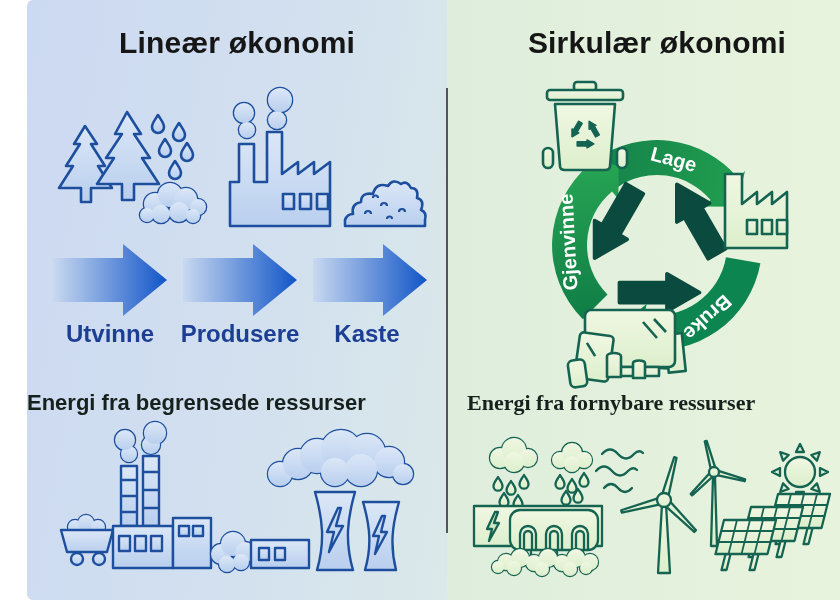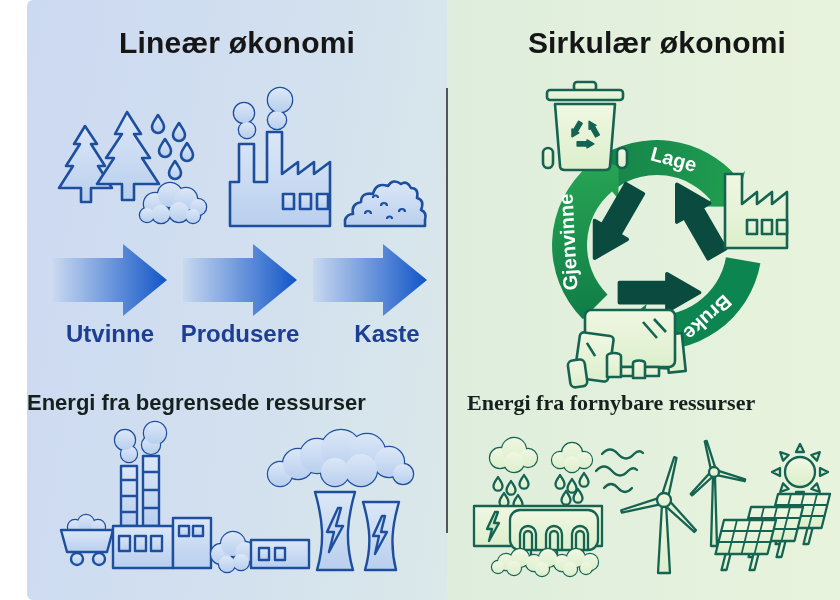--- a/index.html
+++ b/index.html
@@ -110,21 +110,21 @@
       </linearGradient>
       <polygon id="flowArrow" points="0,16 70,16 70,2 114,38 70,74 70,60 0,60" fill="url(#gArrow)"></polygon>
     </defs>
     <use href="#flowArrow"></use>
     <use href="#flowArrow" x="130"></use>
     <use href="#flowArrow" x="260"></use>
   </svg>
 
   <span class="step-label" style="left:213px">Produsere</span>
   <span class="step-label" style="left:83px">Utvinne</span>
-  <span class="step-label" style="left:360px">Kaste</span>
+  <span class="step-label" style="left:340px">Kaste</span>
 
   <div class="energy-heading left">Energi fra begrensede ressurser</div>
 
   <svg style="left:28px;top:428px" width="358" height="150" viewBox="0 0 358 150">
     <g stroke="#1d4f9e" stroke-width="2.4" fill="url(#lgBlue)" stroke-linejoin="round">
 
       <g>
         <g>
             <circle cx="20" cy="99" r="7"></circle>
             <circle cx="31" cy="95" r="8"></circle>

